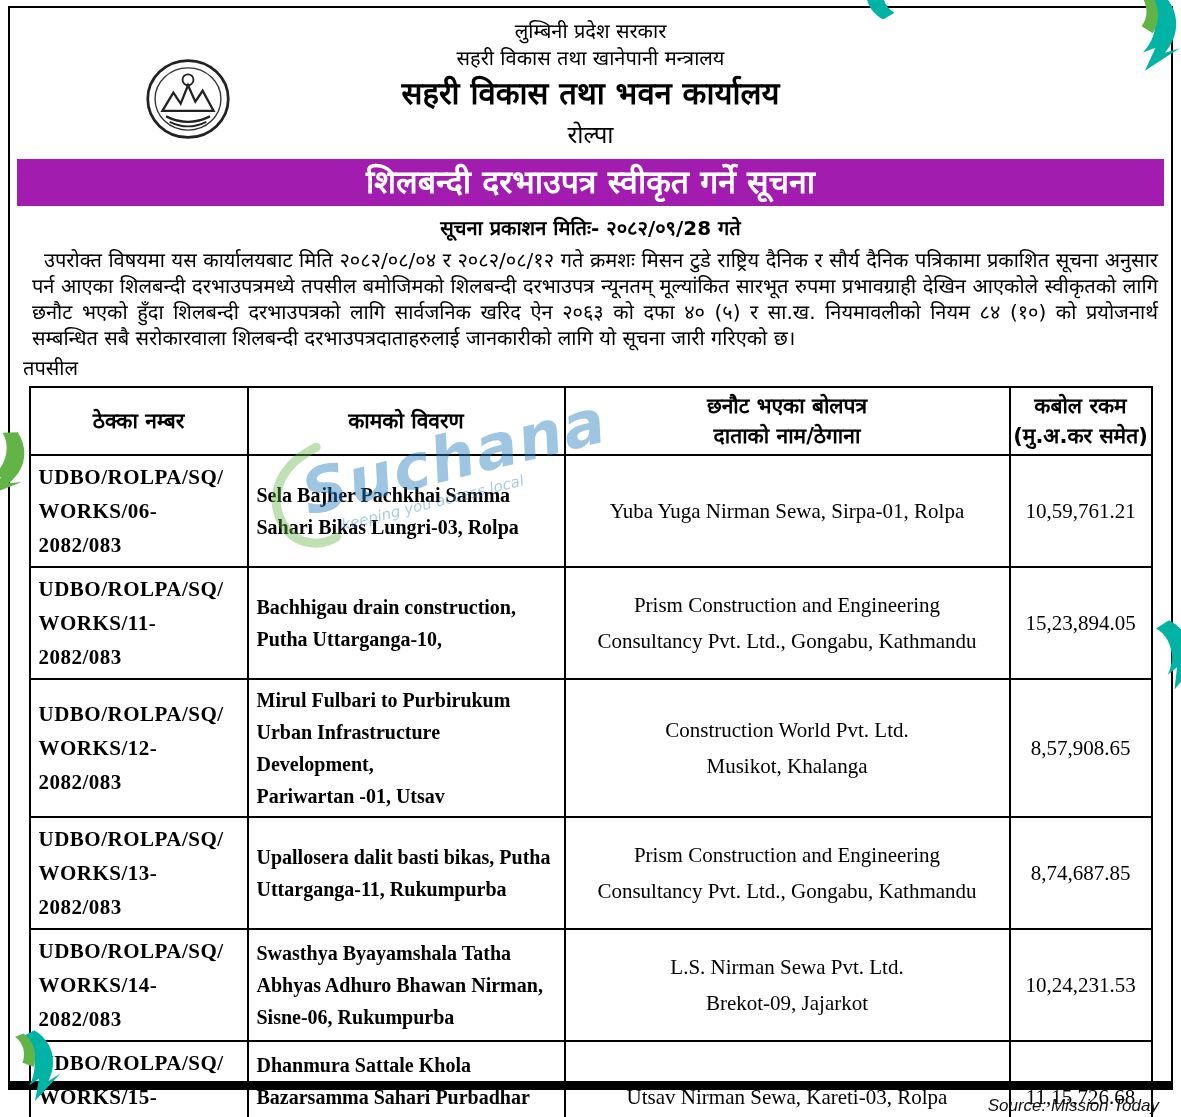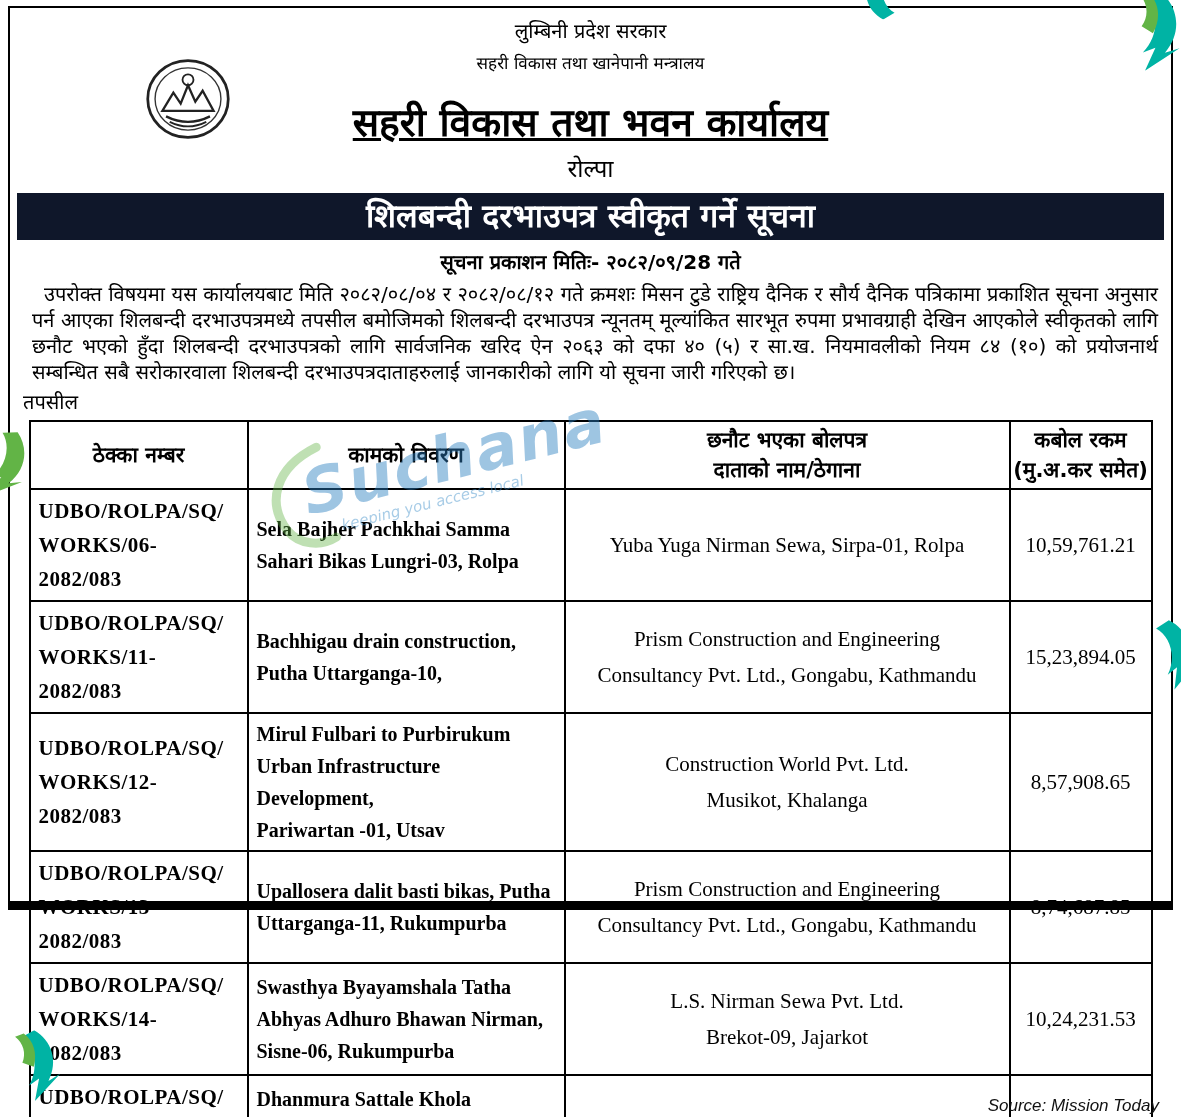--- a/index.html
+++ b/index.html
@@ -7,34 +7,34 @@
   body {
     position:relative;
     background:#ffffff;
     font-family:"DejaVu Sans", sans-serif;
     color:#000;
     overflow:hidden;
   }
   .frame {
     position:absolute;
     left:8px; top:6px;
-    width:1165px; height:904px;
+    width:1165px; height:1084px;
     border:2px solid #000;
     border-bottom:9px solid #000;
     background:transparent;
   }
   
   .hdr { text-align:center; }
   .hdr-gov      { font-size:20px; margin-top:9px; }
-  .hdr-ministry { font-size:17px; margin-top:7px; }
-  .hdr-office   { font-size:39px; font-weight:bold; margin-top:20px;text-decoration:underline; }
+  .hdr-ministry { font-size:20px; }
+  .hdr-office   { font-size:31px; font-weight:bold; margin-top:0; }
   .hdr-district { font-size:24px; margin-top:4px; }
   .banner {
     margin:9px 7px 0 7px;
-    background:#0f172a; color:#fff;
+    background:#a21caf; color:#fff;
     text-align:center;
     font-size:32px; font-weight:bold;
     line-height:47px; height:47px;
   }
   .pubdate { text-align:center; font-size:20px; font-weight:600; margin-top:8px; }
   .paragraph {
     margin:6px 13px 0 22px;
     font-size:20px; line-height:26px;
     text-align:justify;
     text-indent:12px;

